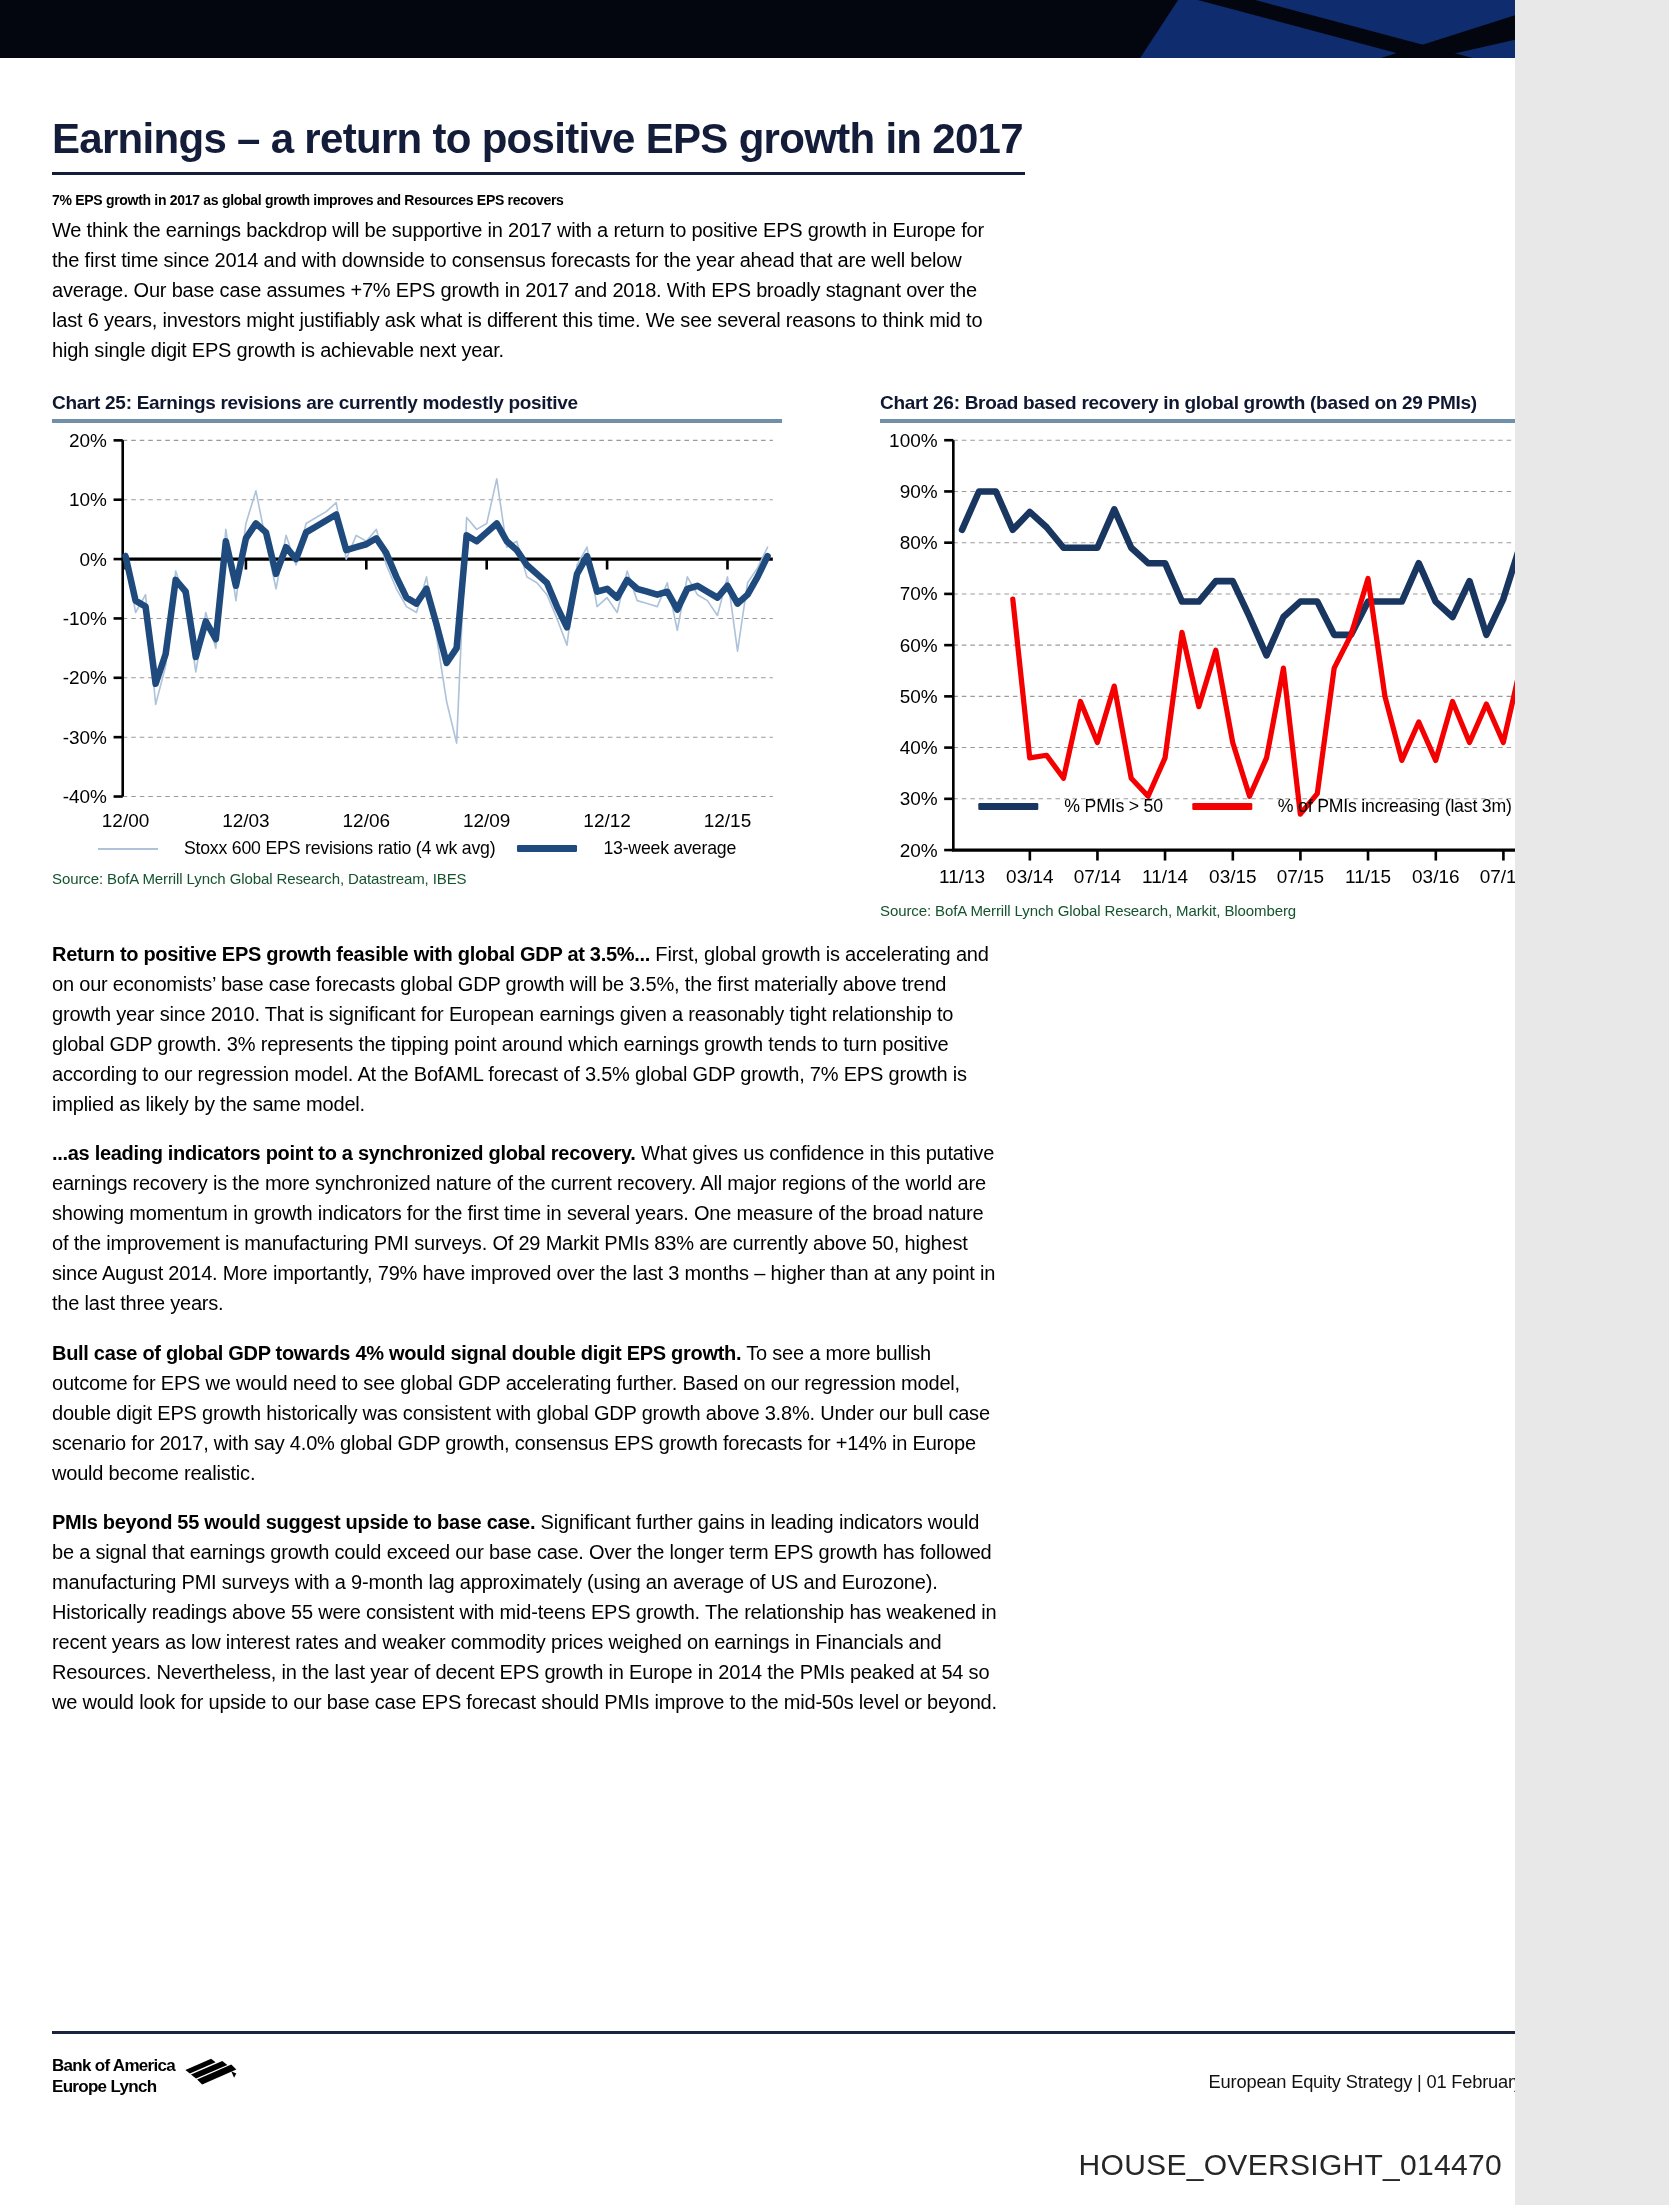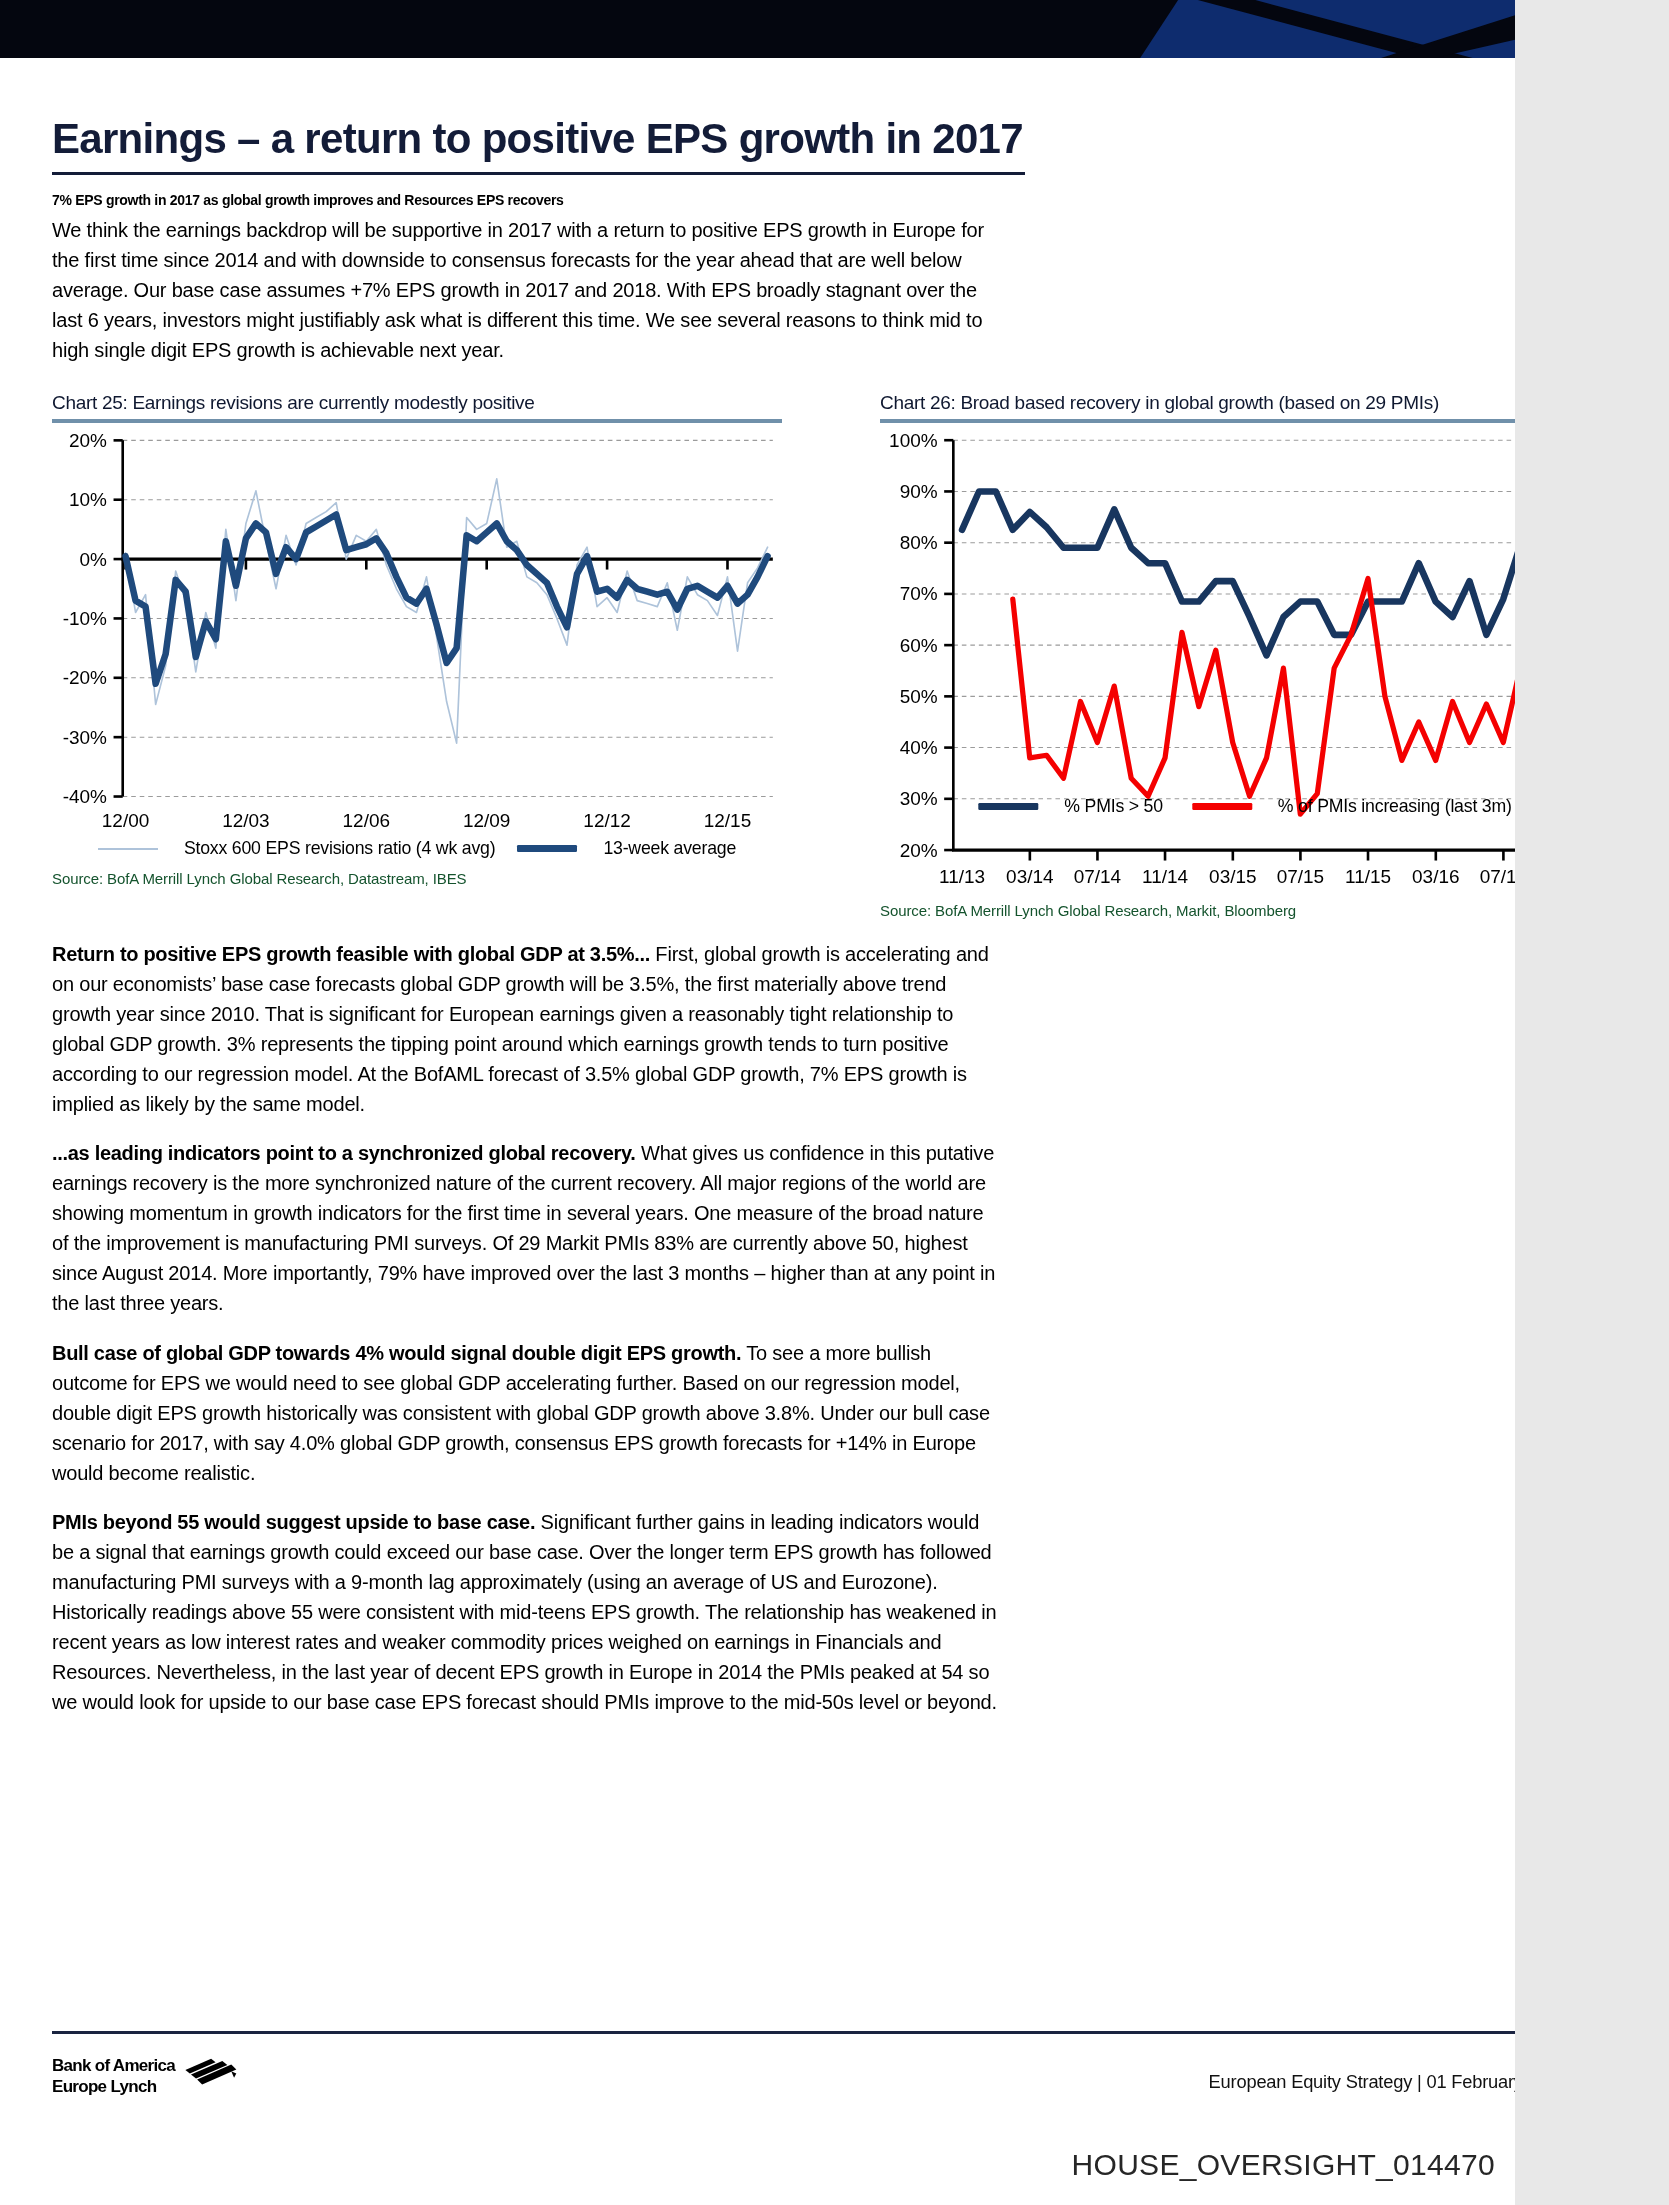--- a/index.html
+++ b/index.html
@@ -13,21 +13,21 @@
   h1.title{margin:58px 0 0 0;font-size:42px;line-height:1.08;font-weight:700;
            letter-spacing:-0.7px;color:#131c38;width:982px;}
   .title-rule{width:973px;height:3.3px;background:#131c38;margin-top:10.5px;}
   .subhead{margin:17px 0 0 0;font-size:14px;font-weight:700;letter-spacing:-0.3px;width:949px;}
   p.body{margin:6.5px 0 0 0;font-size:20px;line-height:30px;letter-spacing:-0.2px;width:952px;}
   p.para{margin:19.6px 0 0 0;font-size:20px;line-height:30px;letter-spacing:-0.2px;width:952px;}
   p.para b{letter-spacing:-0.3px;}
   
   .charts-row{display:flex;gap:98px;margin-top:27.5px;width:1564px;}
   figure.chart{margin:0;width:730px;position:relative;}
-  figcaption{font-size:19px;font-weight:400;color:#0f1830;letter-spacing:-0.3px;white-space:nowrap;}
+  figcaption{font-size:19px;font-weight:700;color:#0f1830;letter-spacing:-0.3px;white-space:nowrap;}
   .caption-rule{height:3.3px;background:#7090aa;margin:5.2px 0 7.9px 0;}
   svg.plot{display:block;width:730px;}
   svg.plot text{font-family:"Liberation Sans", sans-serif;}
   .legend{display:flex;align-items:center;justify-content:center;gap:22px;margin-top:2.6px;
           font-size:17.7px;letter-spacing:-0.2px;}
   .leg-item{display:flex;align-items:center;gap:26px;white-space:nowrap;}
   .swatch{display:inline-block;width:60px;}
   .swatch.thin{height:2px;}
   .swatch.thick{height:6.5px;border-radius:1.3px;}
   .legend-overlay{position:absolute;left:50%;transform:translateX(-50%);top:401px;
@@ -35,21 +35,21 @@
   .source{margin-top:10.5px;font-size:15px;color:#14532d;letter-spacing:-0.1px;}
   
   .footer-rule{position:absolute;left:52px;top:2031px;width:1563px;height:2.6px;background:#1a2340;}
   .footer{position:absolute;left:52px;top:2055px;width:1563px;display:flex;
           justify-content:space-between;align-items:center;}
   .brand{display:flex;align-items:flex-start;gap:6.5px;}
   .brand-text{font-size:17px;font-weight:700;line-height:1.25;letter-spacing:-0.7px;color:#000;}
   .brand svg{margin-top:1.3px;}
   .footer-right{font-size:18.3px;color:#111;margin-top:11.8px;letter-spacing:-0.2px;}
   .footer-right .pageno{font-weight:700;margin-left:27.5px;}
-  .stamp{position:absolute;right:20px;top:2148px;font-size:30px;color:#262626;letter-spacing:0.3px;}
+  .stamp{position:absolute;right:13px;top:2148px;font-size:30px;color:#262626;letter-spacing:0.3px;}
 </style>
 </head>
 <body>
 
 <div class="page">
 
   <div class="topbar">
     <svg viewBox="0 0 2550 88" preserveAspectRatio="none">
       <rect x="0" y="0" width="2550" height="88" fill="#04060f"></rect>
       <polygon points="1800,0 2325,0 2325,88 1742,88" fill="#0e2c6e"></polygon>

